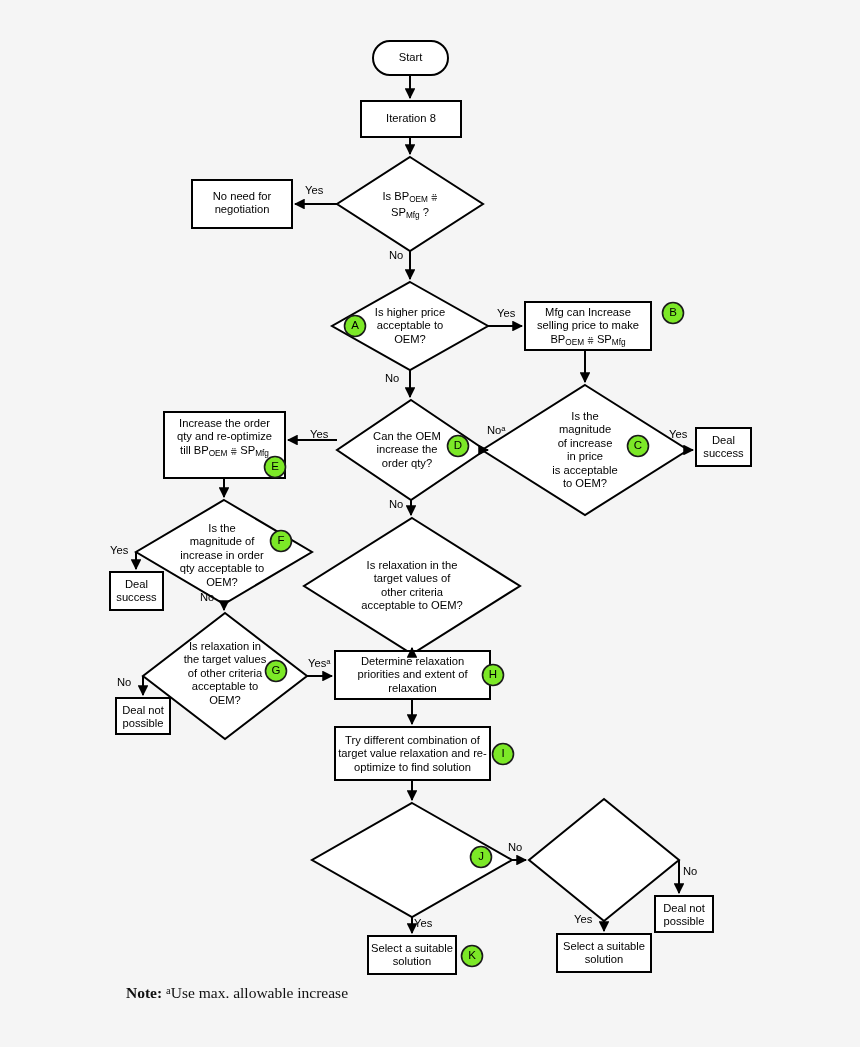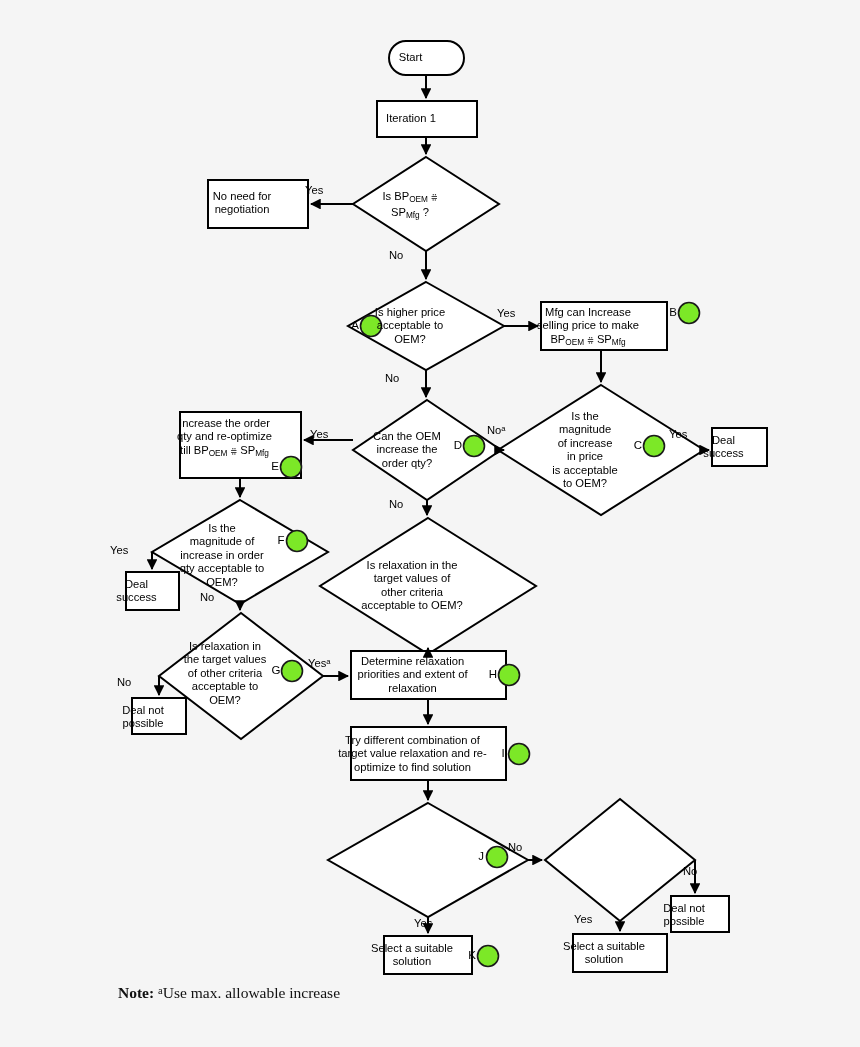--- a/index.html
+++ b/index.html
@@ -10,21 +10,21 @@
   body {
     width: 860px;
     height: 1047px;
     position: relative;
     font-family: "Liberation Sans", sans-serif;
     overflow: hidden;
   }
   #chart-root {
     position: absolute;
     left: 0; top: 0;
-    width: 733px; height: 1047px; padding-left: 16px;
+    width: 733px; height: 1047px;
   }
   svg { display: block; }
   .shape-fill { fill: #ffffff; stroke: #000000; stroke-width: 2; }
   .conn { stroke: #000000; stroke-width: 2; fill: none; }
   .badge-circle { fill: #7ce827; stroke: #1a1a1a; stroke-width: 1.6; }
   .node-text {
     position: absolute;
     text-align: center;
     font-family: "Liberation Sans", sans-serif;
     font-size: 11.2px;
@@ -50,21 +50,21 @@
     pointer-events: none;
   }
   .note {
     position: absolute;
     left: 118px;
     top: 984px;
     font-family: "Liberation Serif", serif;
     font-size: 15.5px;
     color: #111;
   }
-  .note b { font-weight: bold; }
+  .note b { font-weight: bold; margin-left: 8px; }
   sub { font-size: 0.74em; vertical-align: -0.22em; }
   sup { font-size: 0.68em; vertical-align: 0.42em; }
 </style>
 </head>
 <body>
 
 <div id="chart-root">
 
 <svg width="860" height="1047" viewBox="0 0 860 1047">
   <defs>
@@ -171,21 +171,21 @@
   <circle class="badge-circle" cx="281" cy="541" r="10.5"></circle>
   <circle class="badge-circle" cx="276" cy="671" r="10.5"></circle>
   <circle class="badge-circle" cx="493" cy="675" r="10.5"></circle>
   <circle class="badge-circle" cx="503" cy="754" r="10.5"></circle>
   <circle class="badge-circle" cx="481" cy="857" r="10.5"></circle>
   <circle class="badge-circle" cx="472" cy="956" r="10.5"></circle>
 </svg>
 
 <div class="node-text" style="left:373px; top:51px; width:75px;">Start</div>
 
-<div class="node-text" style="left:361px; top:112px; width:100px;">Iteration 1</div>
+<div class="node-text" style="left:361px; top:112px; width:100px;">Iteration 8</div>
 
 <div class="node-text" style="left:350px; top:190px; width:120px;text-align:center;">Is BP<sub>OEM</sub> ⩷<br>SP<sub>Mfg</sub> ?</div>
 
 <div class="node-text" style="left:192px; top:190px; width:100px;">No need for<br>negotiation</div>
 
 <div class="node-text" style="left:350px; top:306px; width:120px;">Is higher price<br>acceptable to<br>OEM?</div>
 
 <div class="node-text" style="left:527px; top:306px; width:122px;">Mfg can Increase<br>selling price to make<br>BP<sub>OEM</sub> ⩷ SP<sub>Mfg</sub></div>
 
 <div class="node-text" style="left:528px; top:410px; width:114px;">Is the<br>magnitude<br>of increase<br>in price<br>is acceptable<br>to OEM?</div>

